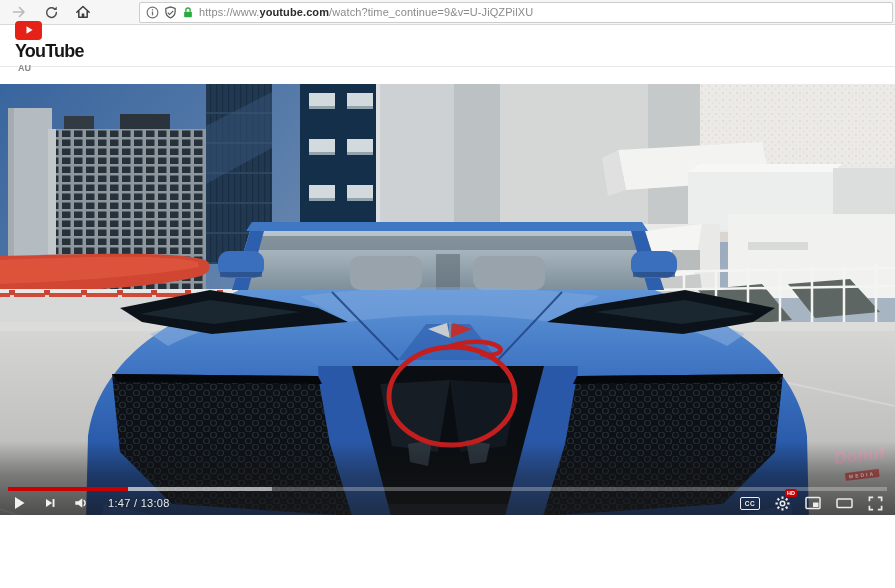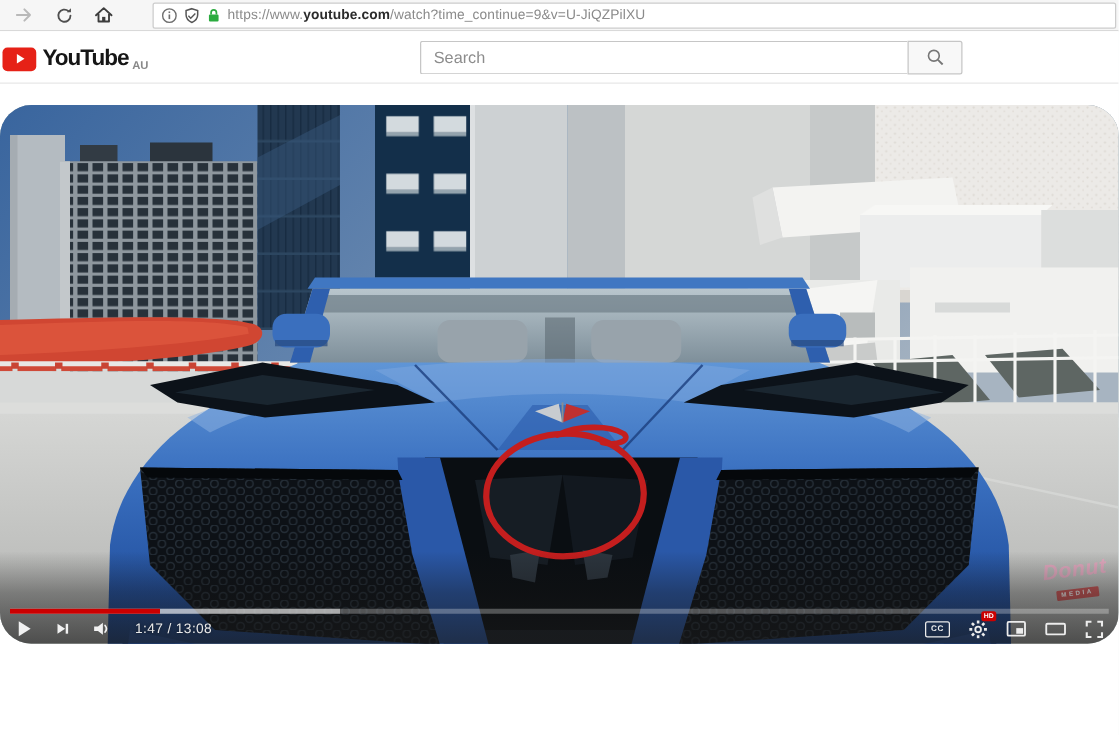--- a/index.html
+++ b/index.html
@@ -3,47 +3,47 @@
 <meta charset="utf-8">
 <style>
   html,body{margin:0;padding:0;background:#fff;}
   .screen{position:relative;width:895px;height:588px;overflow:hidden;background:#fff;
           font-family:"Liberation Sans",sans-serif;}
 
   
   .toolbar{height:25px;background:#f6f6f6;border-bottom:1px solid #d9d9d9;
            display:flex;align-items:center;padding-left:10px;box-sizing:border-box;}
   .tb-icon{width:18px;height:18px;margin-right:14px;display:flex;align-items:center;justify-content:center;}
-  .addressbar{flex:1;height:19px;margin-left:16px;margin-right:2px;background:#fff;
+  .addressbar{flex:1;height:19px;margin-left:33px;margin-right:2px;background:#fff;
               border:1px solid #ccc;border-radius:2px;display:flex;align-items:center;
               padding:0 6px;overflow:hidden;white-space:nowrap;}
   .addr-ico{margin-right:5px;display:flex;align-items:center;}
   .url{font-size:11px;color:#8a8a8a;letter-spacing:.1px;}
   .url b{color:#2b2b2b;font-weight:bold;}
 
   
   .yt-header{height:41px;background:#fff;border-bottom:1px solid #e8e8e8;position:relative;
              display:flex;align-items:center;}
-  .logo{display:flex;align-items:flex-end;margin-left:2px;cursor:pointer;}
+  .logo{display:flex;align-items:flex-start;margin-left:15px;cursor:pointer;flex-direction:column;}
   .logo-mark{width:27px;height:19px;background:#e62117;border-radius:4px;display:flex;
              align-items:center;justify-content:center;margin-right:5px;margin-top:2px;}
   .logo-mark svg{display:block;}
   .logo-text{font-size:18px;font-weight:bold;color:#161616;letter-spacing:-0.8px;line-height:22px;}
   .logo-region{font-size:9px;color:#888;margin-left:3px;margin-top:1px;font-weight:bold;}
   .search-wrap{position:absolute;left:336px;top:50%;transform:translateY(-50%);display:flex;}
   .search-input{width:390px;height:27px;border:1px solid #c6c6c6;border-right:none;border-radius:2px 0 0 2px;
                 padding:0 10px;font-size:13px;color:#333;box-sizing:border-box;outline:none;
                 font-family:"Liberation Sans",sans-serif;}
   .search-input::placeholder{color:#8c8c8c;}
   .search-btn{width:44px;height:27px;background:#f8f8f8;border:1px solid #c6c6c6;border-radius:0 2px 2px 0;
               display:flex;align-items:center;justify-content:center;cursor:pointer;padding:0;}
   .header-gap{height:17px;background:#fff;}
 
   
-  .player{position:relative;width:895px;height:431px;background:#9aa;overflow:hidden;border-radius:25px;}
+  .player{position:relative;width:895px;height:431px;background:#9aa;overflow:hidden;}
   .scene{position:absolute;inset:0;display:block;}
 
   .watermark{position:absolute;right:8px;bottom:34px;transform:rotate(-7deg);opacity:.85;
              text-align:center;pointer-events:none;}
   .wm1{font-size:17px;font-weight:bold;font-style:italic;color:#f0abc6;line-height:15px;
        letter-spacing:.5px;}
   .wm2{display:inline-block;font-size:5px;font-weight:bold;letter-spacing:2px;color:#fff;
        background:#cc4545;padding:1px 4px;border-radius:1px;}
 
   .ctl-gradient{position:absolute;left:0;right:0;bottom:0;height:74px;
@@ -116,29 +116,20 @@
 
   <div class="yt-header">
     <div class="logo">
       <span class="logo-mark">
         <svg width="10" height="10" viewBox="0 0 10 10">
             <path d="M2.5 1.2L8.6 5 2.5 8.8z" fill="#fff"></path>
           </svg>
       </span>
       <span class="logo-text">YouTube</span>
       <span class="logo-region">AU</span>
-    </div>
-    <div class="search-wrap">
-      <input class="search-input" type="text" placeholder="Search" style="">
-      <button class="search-btn">
-        <svg width="15" height="15" viewBox="0 0 16 16">
-            <circle cx="6.5" cy="6.5" r="4.6" stroke="#777" stroke-width="1.4" fill="none"></circle>
-            <path d="M10 10l4 4" stroke="#777" stroke-width="1.6"></path>
-          </svg>
-      </button>
     </div>
   </div>
   <div class="header-gap"></div>
 
   <div class="player">
     <svg class="scene" viewBox="0 0 895 503">
       <defs>
         <linearGradient id="skyG" x1="0" y1="0" x2="1" y2="0.25">
           <stop offset="0" stop-color="#39659e"></stop>
             <stop offset="0.55" stop-color="#6b8ab0"></stop>

